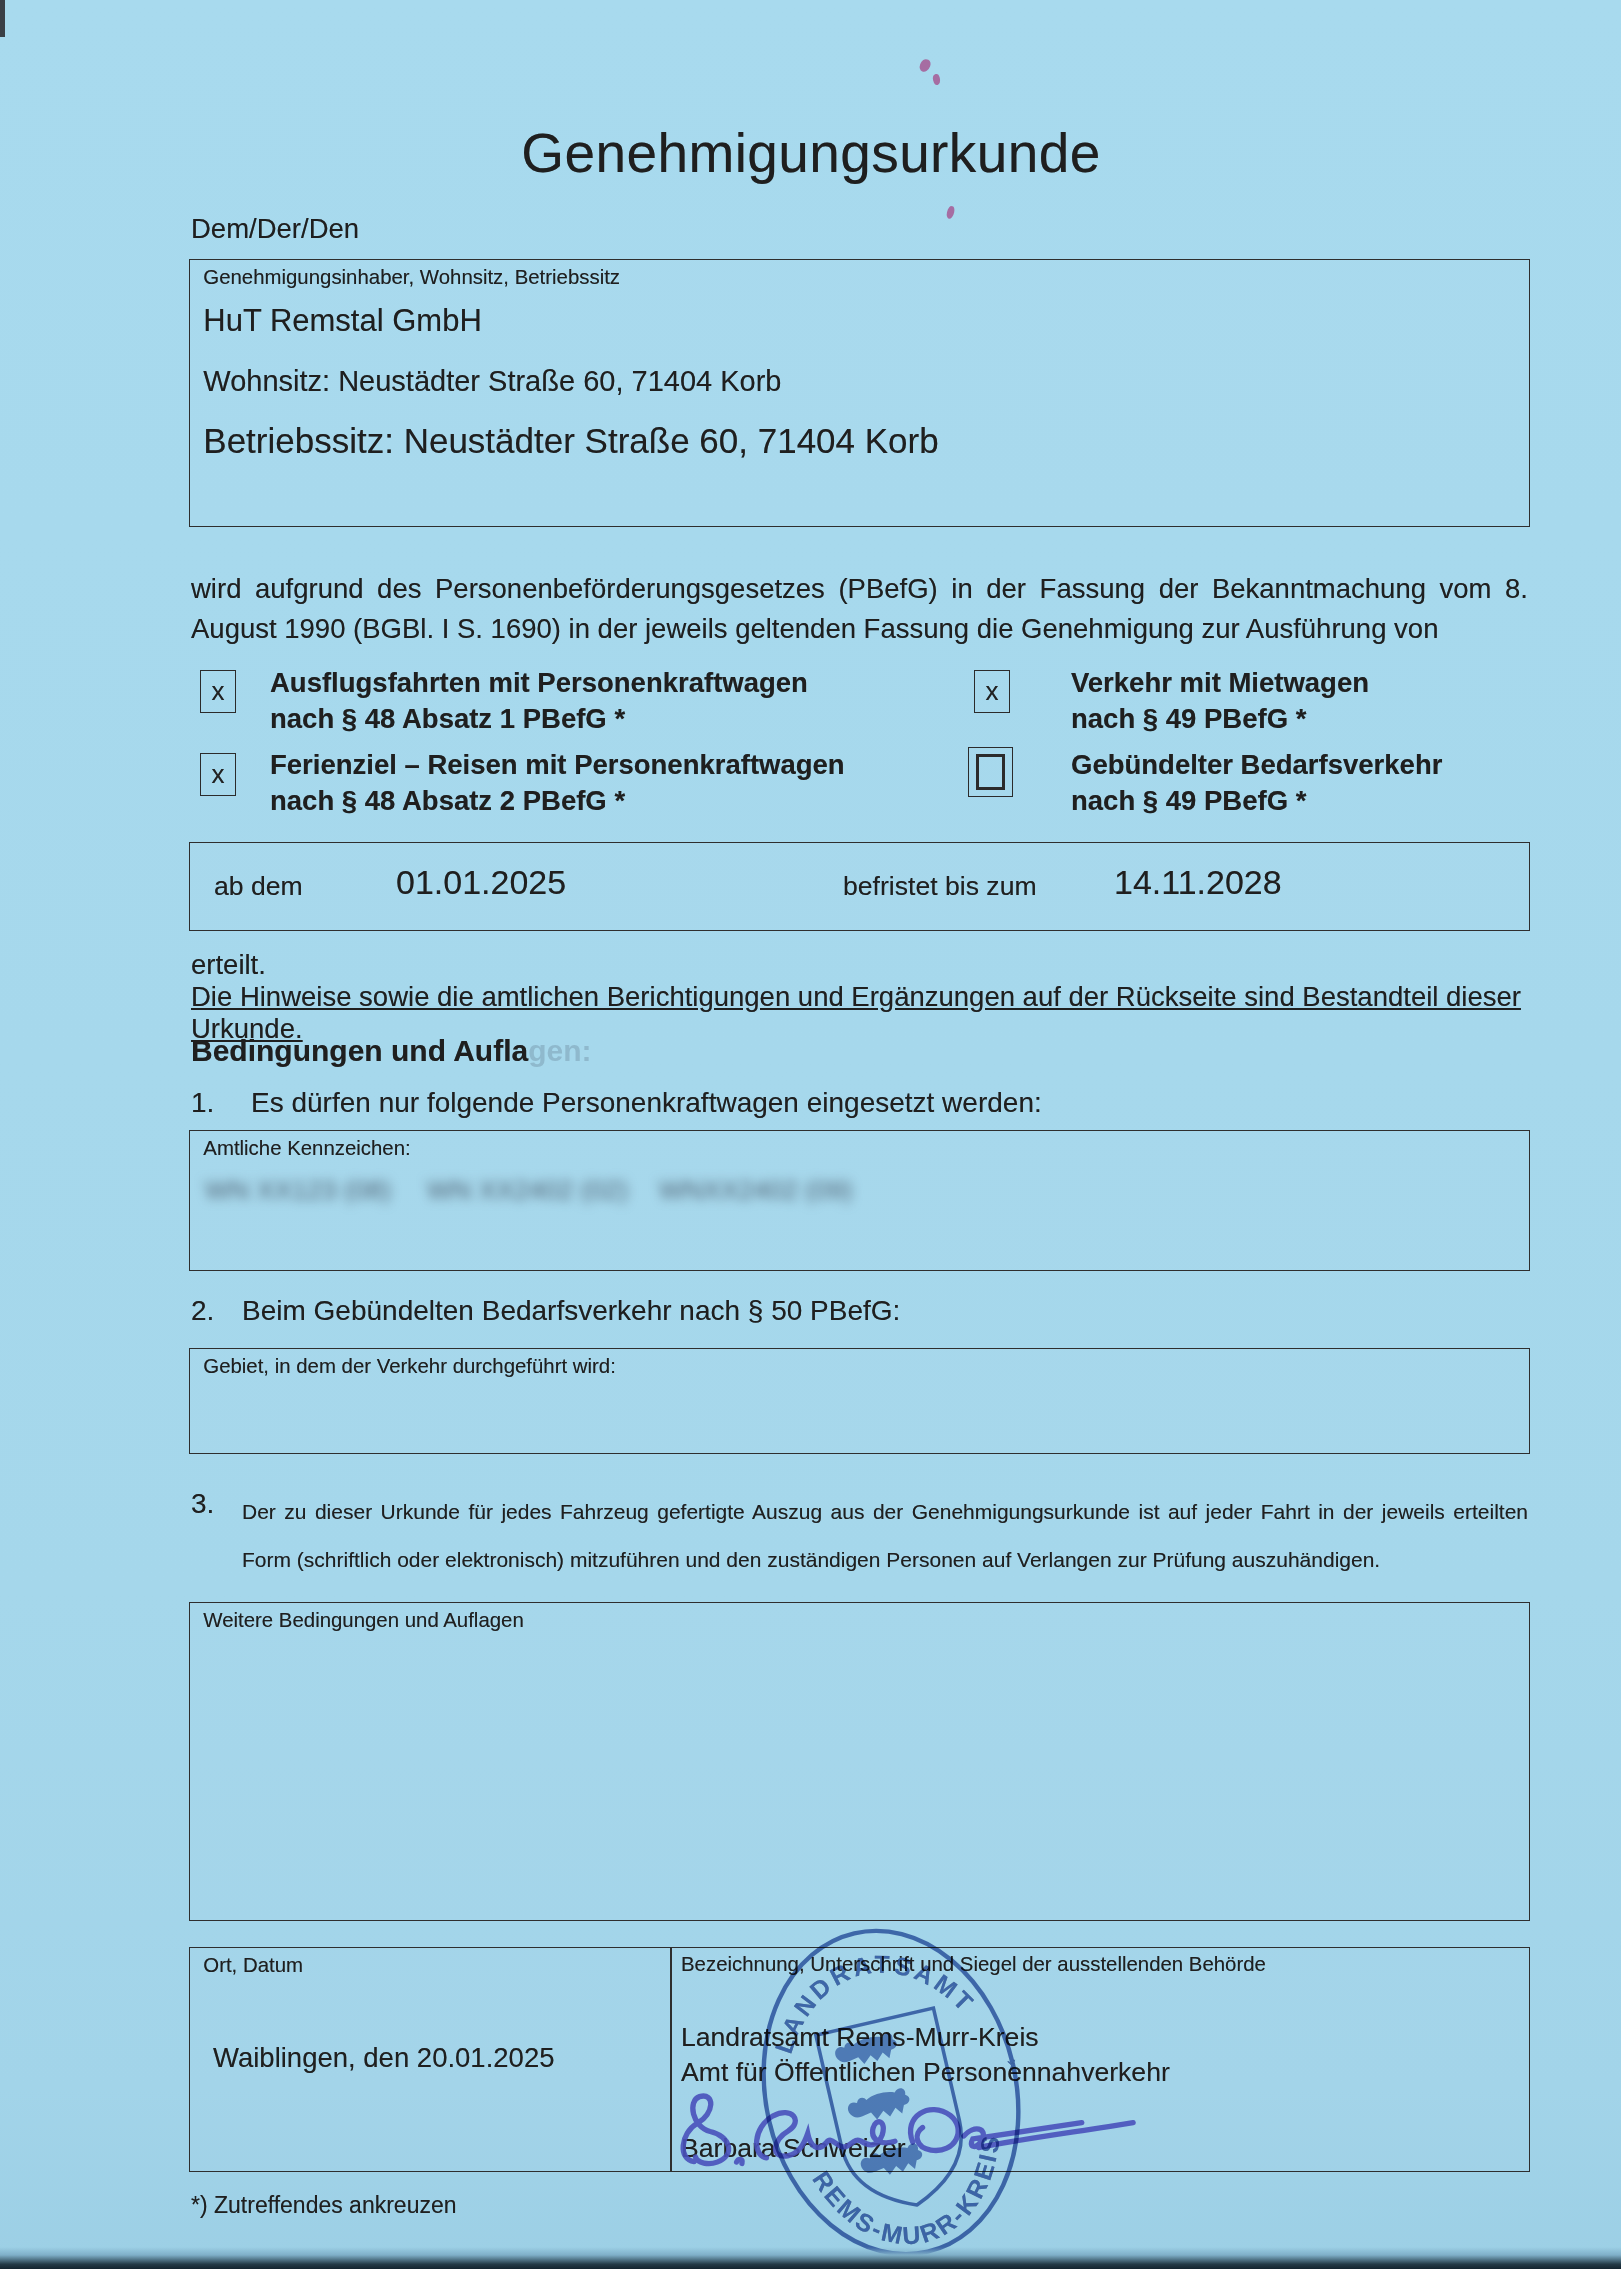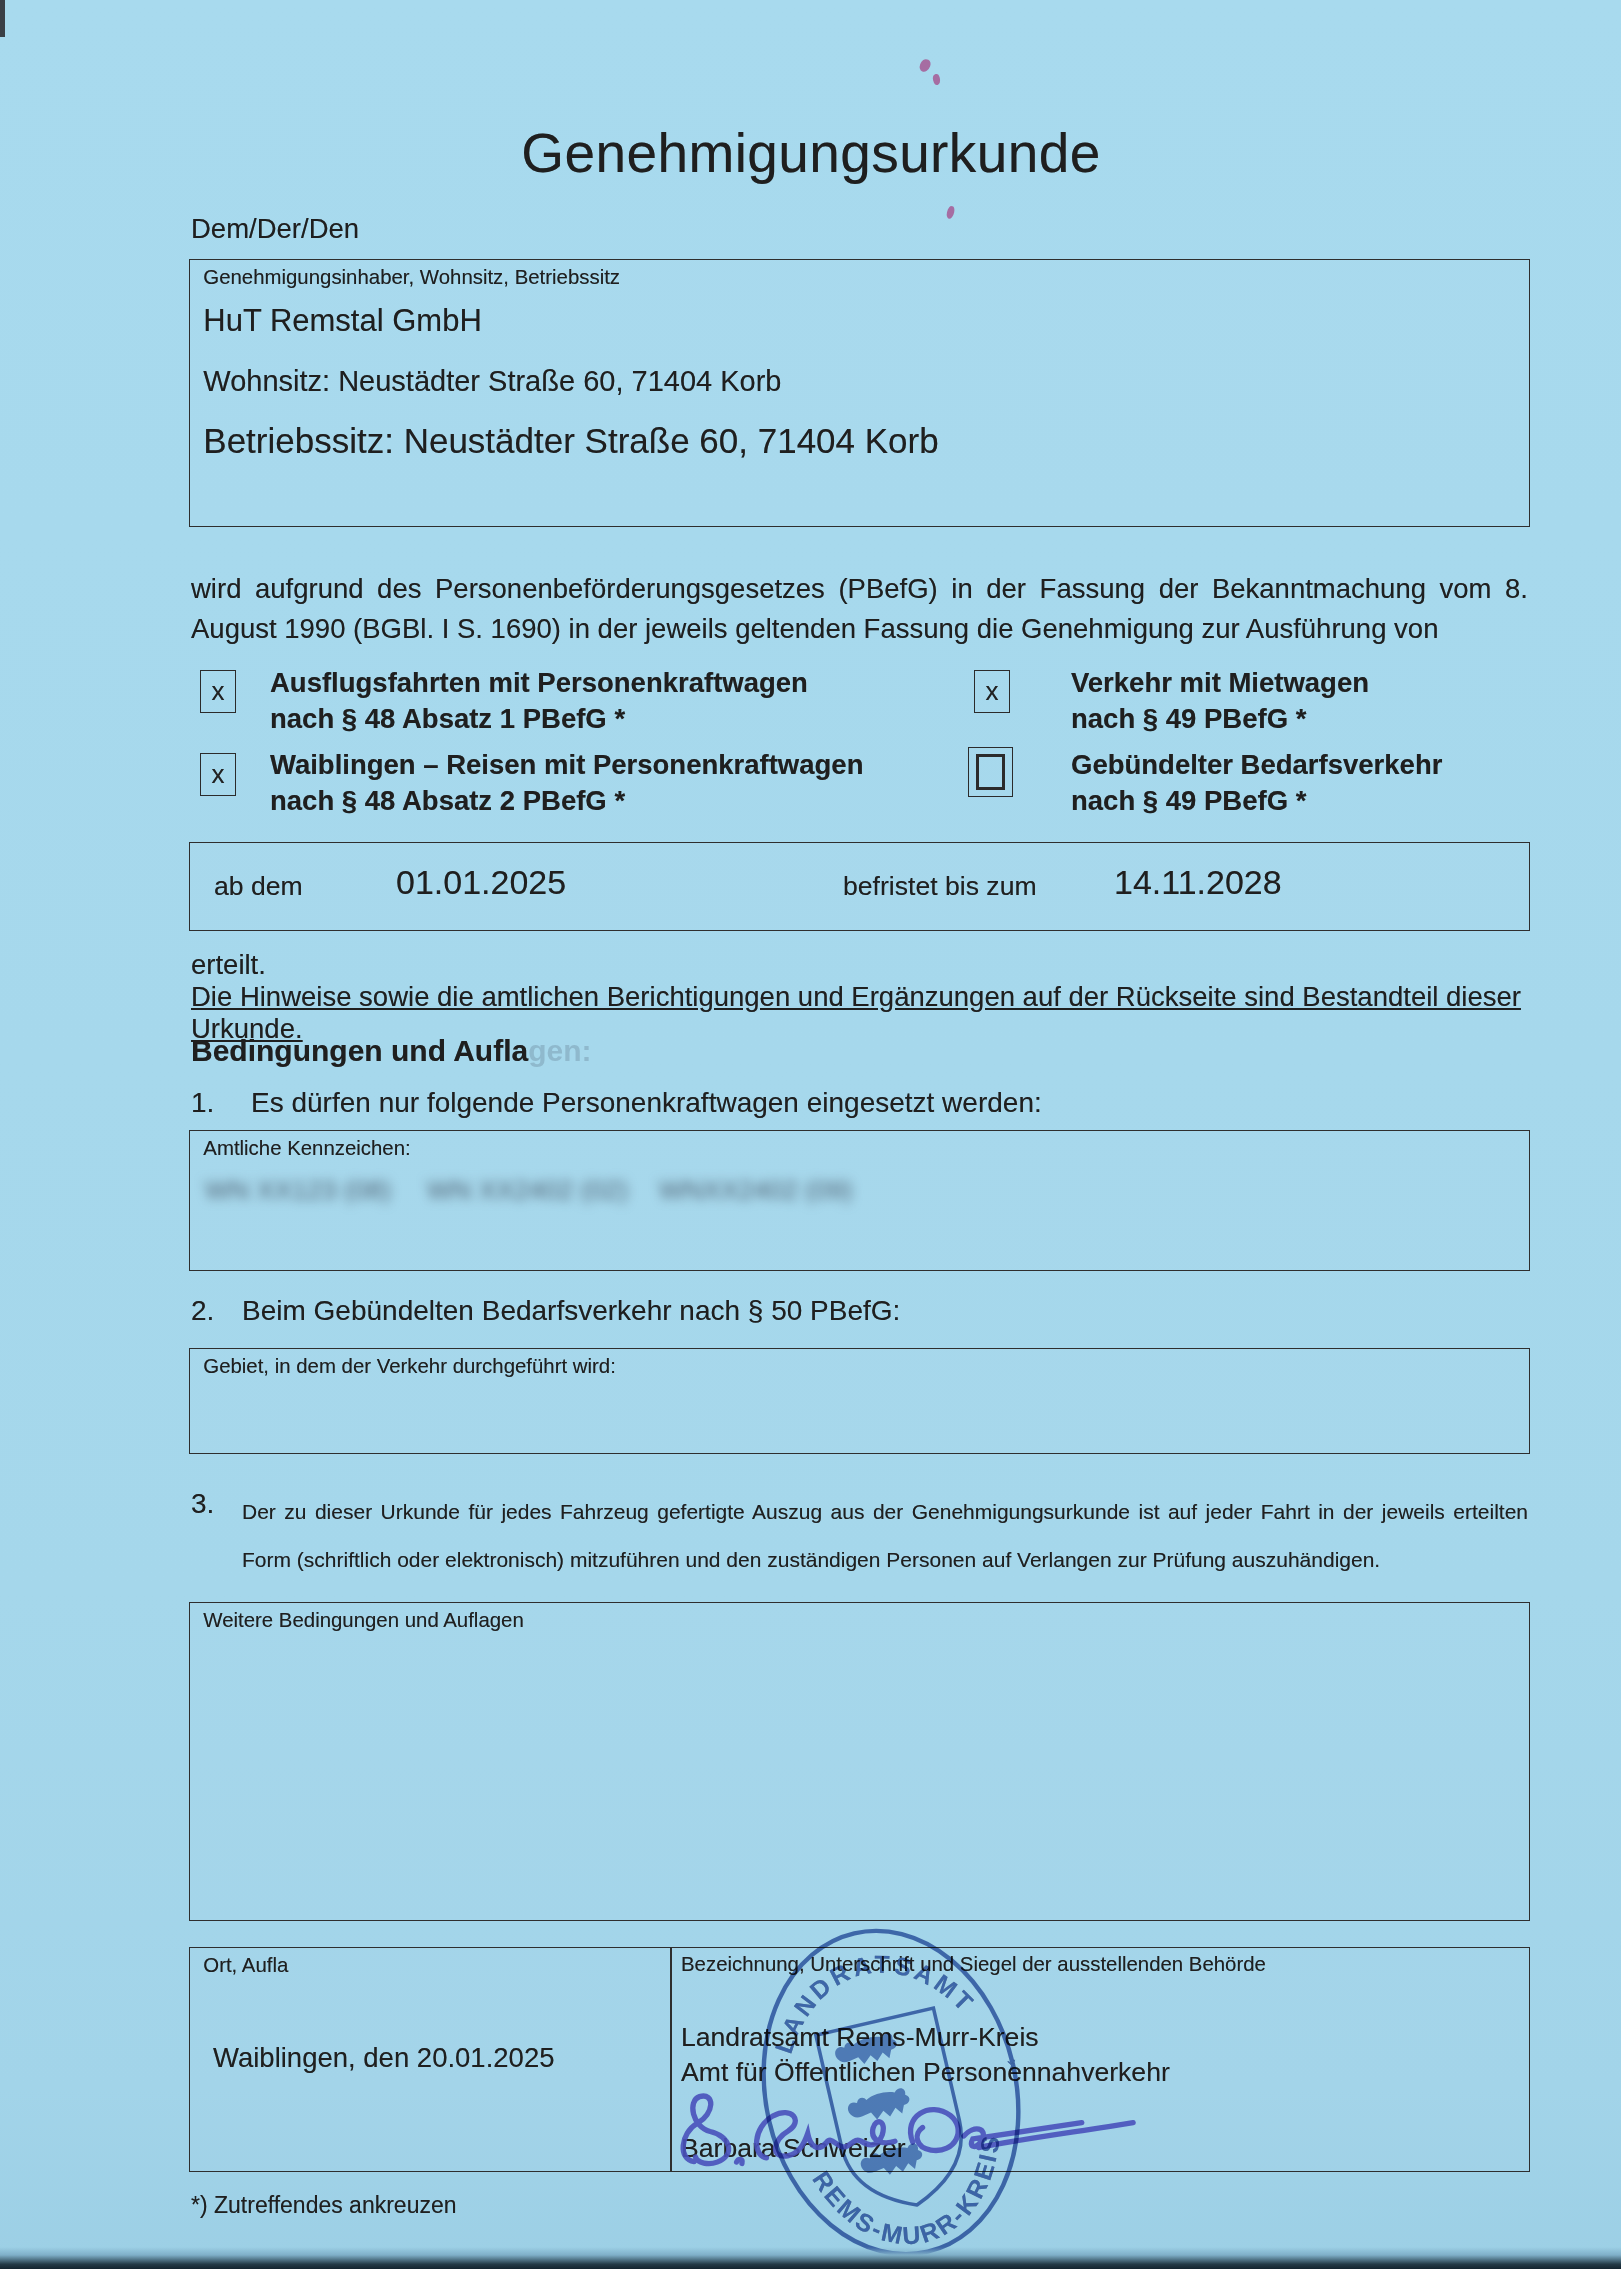--- a/index.html
+++ b/index.html
@@ -105,21 +105,21 @@
   </div>
   <div class="abs opt opt-2">
     <div>Verkehr mit Mietwagen</div>
     <div>nach § 49 PBefG *</div>
   </div>
 
   <div class="abs cb cb-3">
     <span>x</span>
   </div>
   <div class="abs opt opt-3">
-    <div>Waiblingen – Reisen mit Personenkraftwagen</div>
+    <div>Ferienziel – Reisen mit Personenkraftwagen</div>
     <div>nach § 48 Absatz 2 PBefG *</div>
   </div>
 
   <div class="abs cb cb-4">
     <span class="cb-inner"></span>
   </div>
   <div class="abs opt opt-4">
     <div>Gebündelter Bedarfsverkehr</div>
     <div>nach § 49 PBefG *</div>
   </div>
@@ -156,21 +156,21 @@
   </div>
 
   <div class="abs item-no i3-no">3.</div>
   <div class="abs i3-t">Der zu dieser Urkunde für jedes Fahrzeug gefertigte Auszug aus der Genehmigungsurkunde ist auf jeder Fahrt in der jeweils erteilten Form (schriftlich oder elektronisch) mitzuführen und den zuständigen Personen auf Verlangen zur Prüfung auszuhändigen.</div>
 
   <div class="abs fbox further-box">
     <div class="boxlabel">Weitere Bedingungen und Auflagen</div>
   </div>
 
   <div class="abs fbox sig-outer">
-    <div class="boxlabel">Ort, Aufla</div>
+    <div class="boxlabel">Ort, Datum</div>
     <div class="sig-divider"></div>
   </div>
   <div class="abs place-value">Waiblingen, den 20.01.2025</div>
   <div class="abs auth-label">Bezeichnung, Unterschrift und Siegel der ausstellenden Behörde</div>
   <div class="abs auth-l1">Landratsamt Rems-Murr-Kreis</div>
   <div class="abs auth-l2">Amt für Öffentlichen Personennahverkehr</div>
   <div class="abs auth-name">Barbara Schweizer</div>
 
   <svg class="abs signature-svg" width="497" height="115" viewBox="0 0 560 130">
     <g fill="none" stroke="#4a52bc" stroke-width="6" stroke-linecap="round" opacity="0.9">

